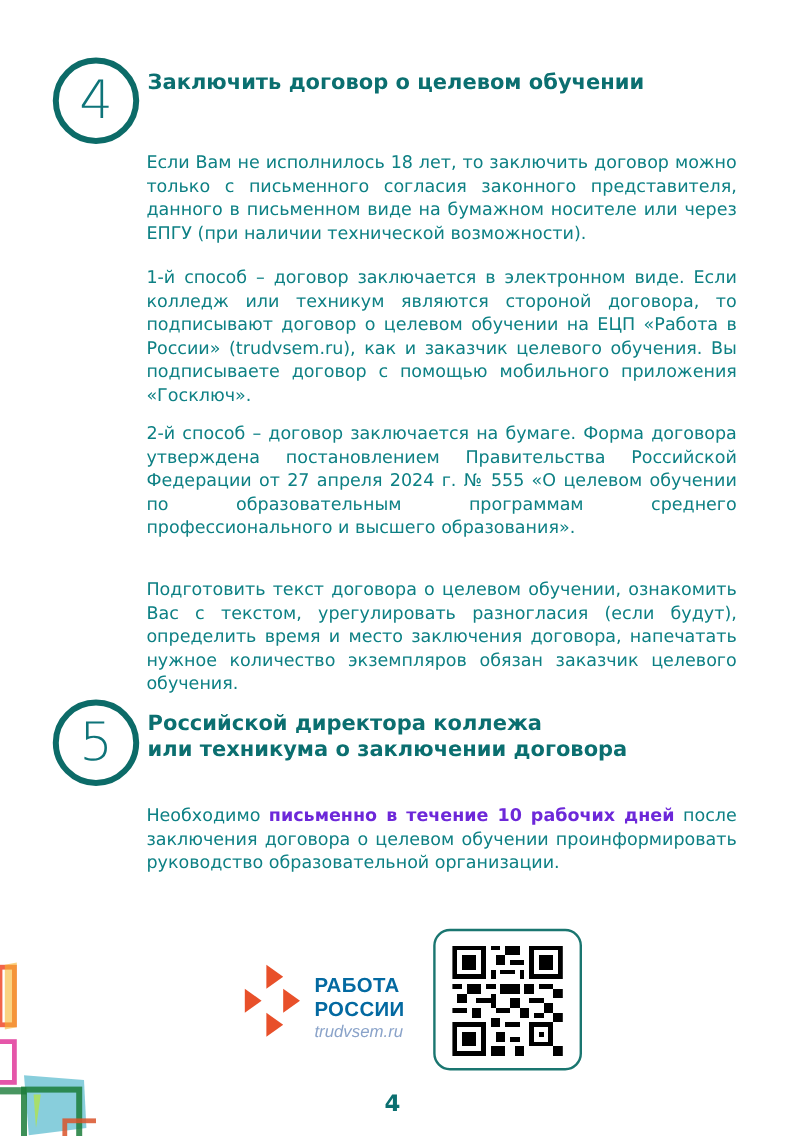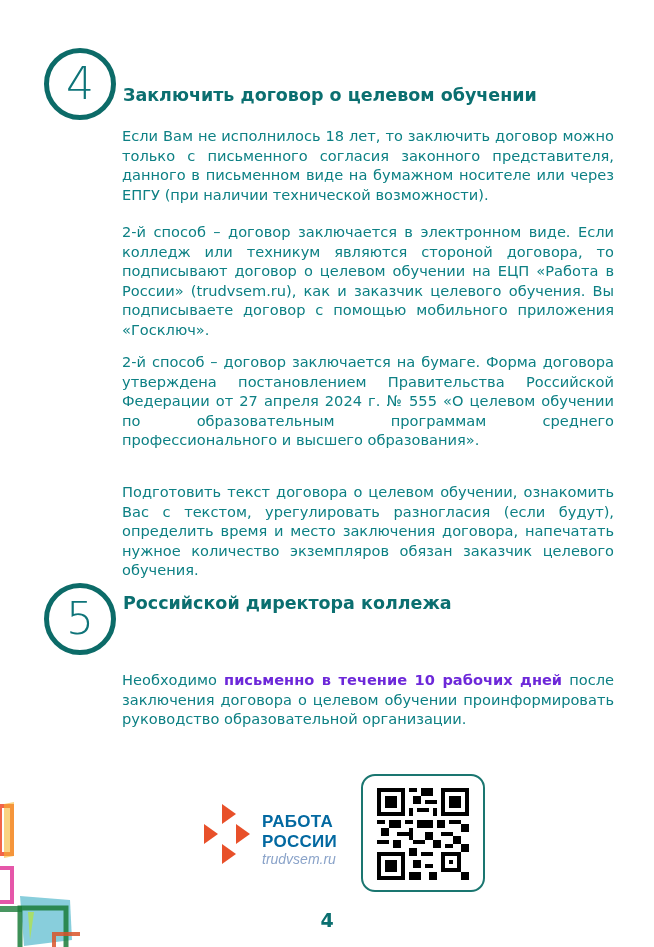--- a/index.html
+++ b/index.html
@@ -14,32 +14,33 @@
   .qr-box { position:absolute; left:361px; top:774px; width:120px; height:114px; border:2px solid #1a7670; border-radius:14px; background:#fff; }
   .page-num { position:absolute; left:0; width:654px; top:909px; text-align:center; color:#0b6f70; font-weight:bold; font-size:19px; }
   .deco { position:absolute; left:0; top:800px; }
 </style>
 </head>
 <body>
 
 <div class="circle" style="left:44px;top:48px;">
   <span>4</span>
 </div>
-<div class="heading" style="top:84px;">Заключить договор о целевом обучении</div>
+<div class="heading" style="top:58px;">Заключить договор о целевом обучении</div>
 
 <p class="para" style="top:108px;margin-top:18px;">Если Вам не исполнилось 18 лет, то заключить договор можно только с письменного согласия законного представителя, данного в письменном виде на бумажном носителе или через ЕПГУ (при наличии технической возможности).</p>
-<p class="para" style="top:222px;">2-й способ – договор заключается в электронном виде. Если колледж или техникум являются стороной договора, то подписывают договор о целевом обучении на ЕЦП «Работа в России» (trudvsem.ru), как и заказчик целевого обучения. Вы подписываете договор с помощью мобильного приложения «Госключ».</p>
+<p class="para" style="top:222px;">1-й способ – договор заключается в электронном виде. Если колледж или техникум являются стороной договора, то подписывают договор о целевом обучении на ЕЦП «Работа в России» (trudvsem.ru), как и заказчик целевого обучения. Вы подписываете договор с помощью мобильного приложения «Госключ».</p>
 <p class="para" style="top:352px;">2-й способ – договор заключается на бумаге. Форма договора утверждена постановлением Правительства Российской Федерации от 27 апреля 2024 г. № 555 «О целевом обучении по образовательным программам среднего профессионального и высшего образования».</p>
 <p class="para" style="top:482px;">Подготовить текст договора о целевом обучении, ознакомить Вас с текстом, урегулировать разногласия (если будут), определить время и место заключения договора, напечатать нужное количество экземпляров обязан заказчик целевого обучения.</p>
 
 <div class="circle" style="left:44px;top:583px;">
   <span>5</span>
 </div>
 <div class="heading" style="top:592px;">
   <div>Российской директора коллежа</div>
+  <div>или техникума о заключении договора</div>
 </div>
 <p class="para" style="top:670px;"><span>Необходимо </span><b>письменно в течение 10 рабочих дней</b><span> после заключения договора о целевом обучении проинформировать руководство образовательной организации.</span></p>
 
 <svg class="deco" width="80" height="147" viewBox="0 0 80 147">
   <rect x="0" y="6" width="12" height="48" fill="none" stroke="#f04a2a" stroke-width="4" opacity="0.85"></rect>
   <polygon points="4,4 14,2 14,56 4,58" fill="#f7b531" opacity="0.6"></polygon>
   <rect x="-4" y="68" width="16" height="34" fill="none" stroke="#e0389a" stroke-width="4" opacity="0.85"></rect>
   <polygon points="20,96 70,100 72,140 24,146" fill="#26a6c0" opacity="0.55"></polygon>
   <rect x="20" y="108" width="46" height="44" fill="none" stroke="#1b7c3a" stroke-width="5" opacity="0.85"></rect>
   <polygon points="28,112 34,112 30,140" fill="#b6e63a" opacity="0.7"></polygon>

